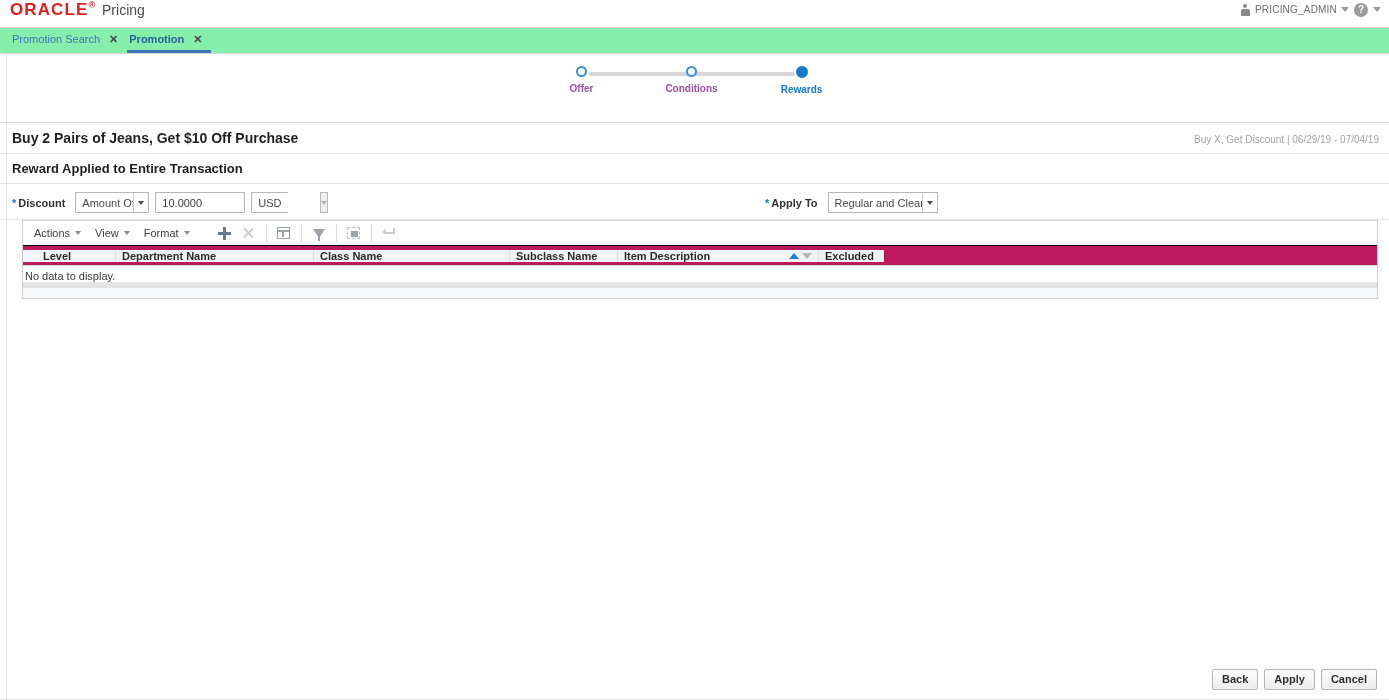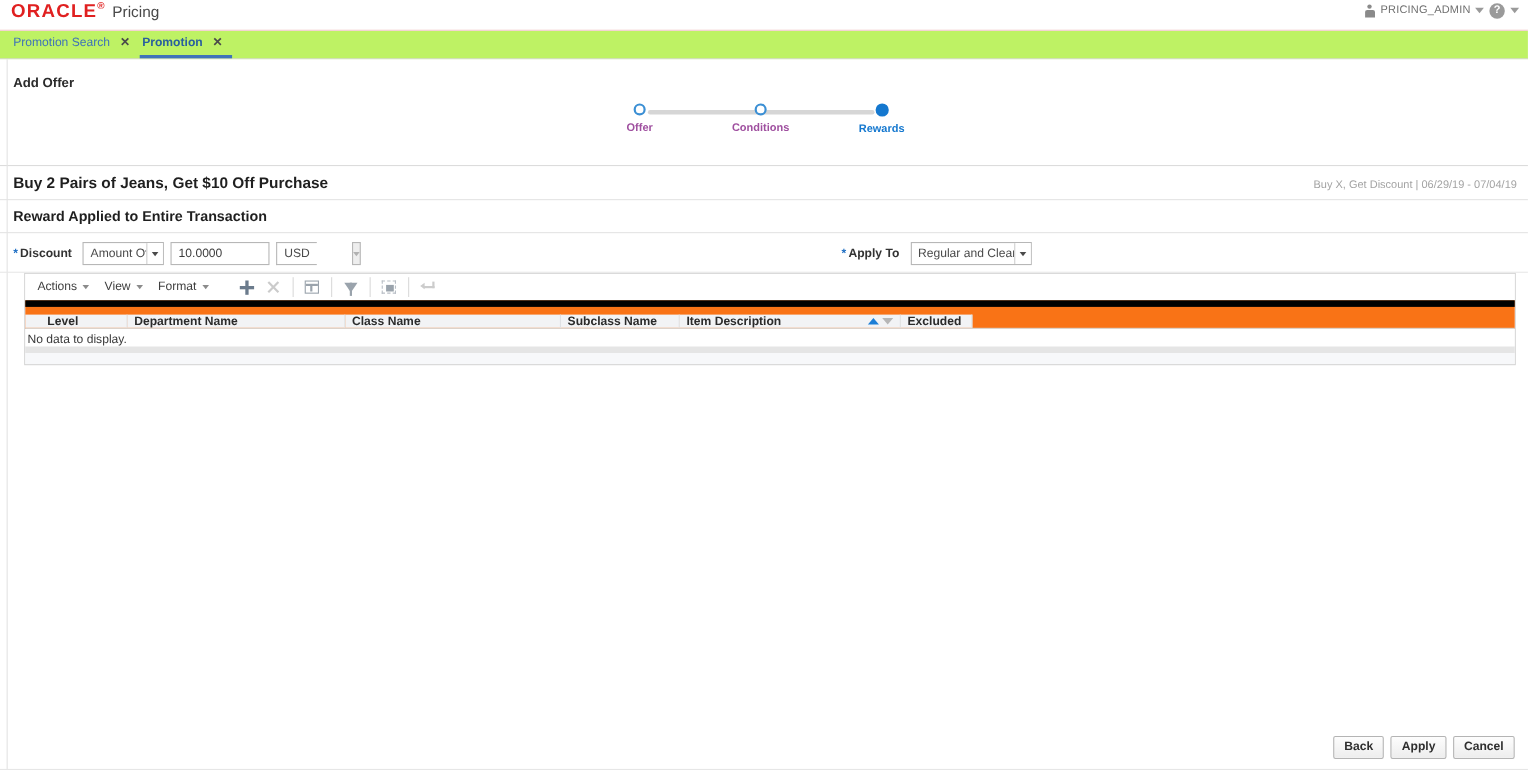--- a/index.html
+++ b/index.html
@@ -111,21 +111,21 @@
     display: inline-flex;
     align-items: center;
     justify-content: center;
     cursor: pointer;
     line-height: 1;
   }
 
   
   .tab-bar {
     height: 26px;
-    background: #bef264;
+    background: #86efac;
     border-bottom: 1px solid #d8d8d8;
     display: flex;
     align-items: stretch;
     padding-left: 10px;
     box-sizing: border-box;
   }
   .tab {
     display: flex;
     align-items: center;
     gap: 9px;
@@ -498,25 +498,25 @@
     position: absolute; left: 0; top: 1.5px;
     width: 0; height: 0;
     border-top: 3.5px solid transparent;
     border-bottom: 3.5px solid transparent;
     border-right: 4.5px solid #cccccc;
   }
 
   
   .grid-head {
     display: flex;
-    background: #f97316;
-    border-top: 6px solid #000000;
+    background: #be185d;
+    border-top: 1px solid #000000;
     border-bottom: 1px solid #d2d2d2;
     height: 19px;
-    align-items: flex-end;
+    align-items: center;
   }
   .gh-cell {
     font-size: 11px;
     font-weight: bold;
     color: #2b2b2b;
     display: flex;
     align-items: center;
     padding: 0 6px;
     border-right: 1px solid #dfe1e4;
     box-sizing: border-box;
@@ -619,23 +619,20 @@
   </div>
   <div class="tab active">
     <span>Promotion</span>
     <span class="tab-close">✕</span>
   </div>
 </div>
 
 <div class="page">
   <div class="left-splitter"></div>
 
-  <div class="page-inner">
-    <div class="page-title">Add Offer</div>
-  </div>
 
   <div class="train">
     <div class="train-inner">
       <div class="train-line"></div>
       <div class="step">
         <span class="step-dot"></span>
         <span class="step-label">Offer</span>
       </div>
       <div class="step">
         <span class="step-dot"></span>

